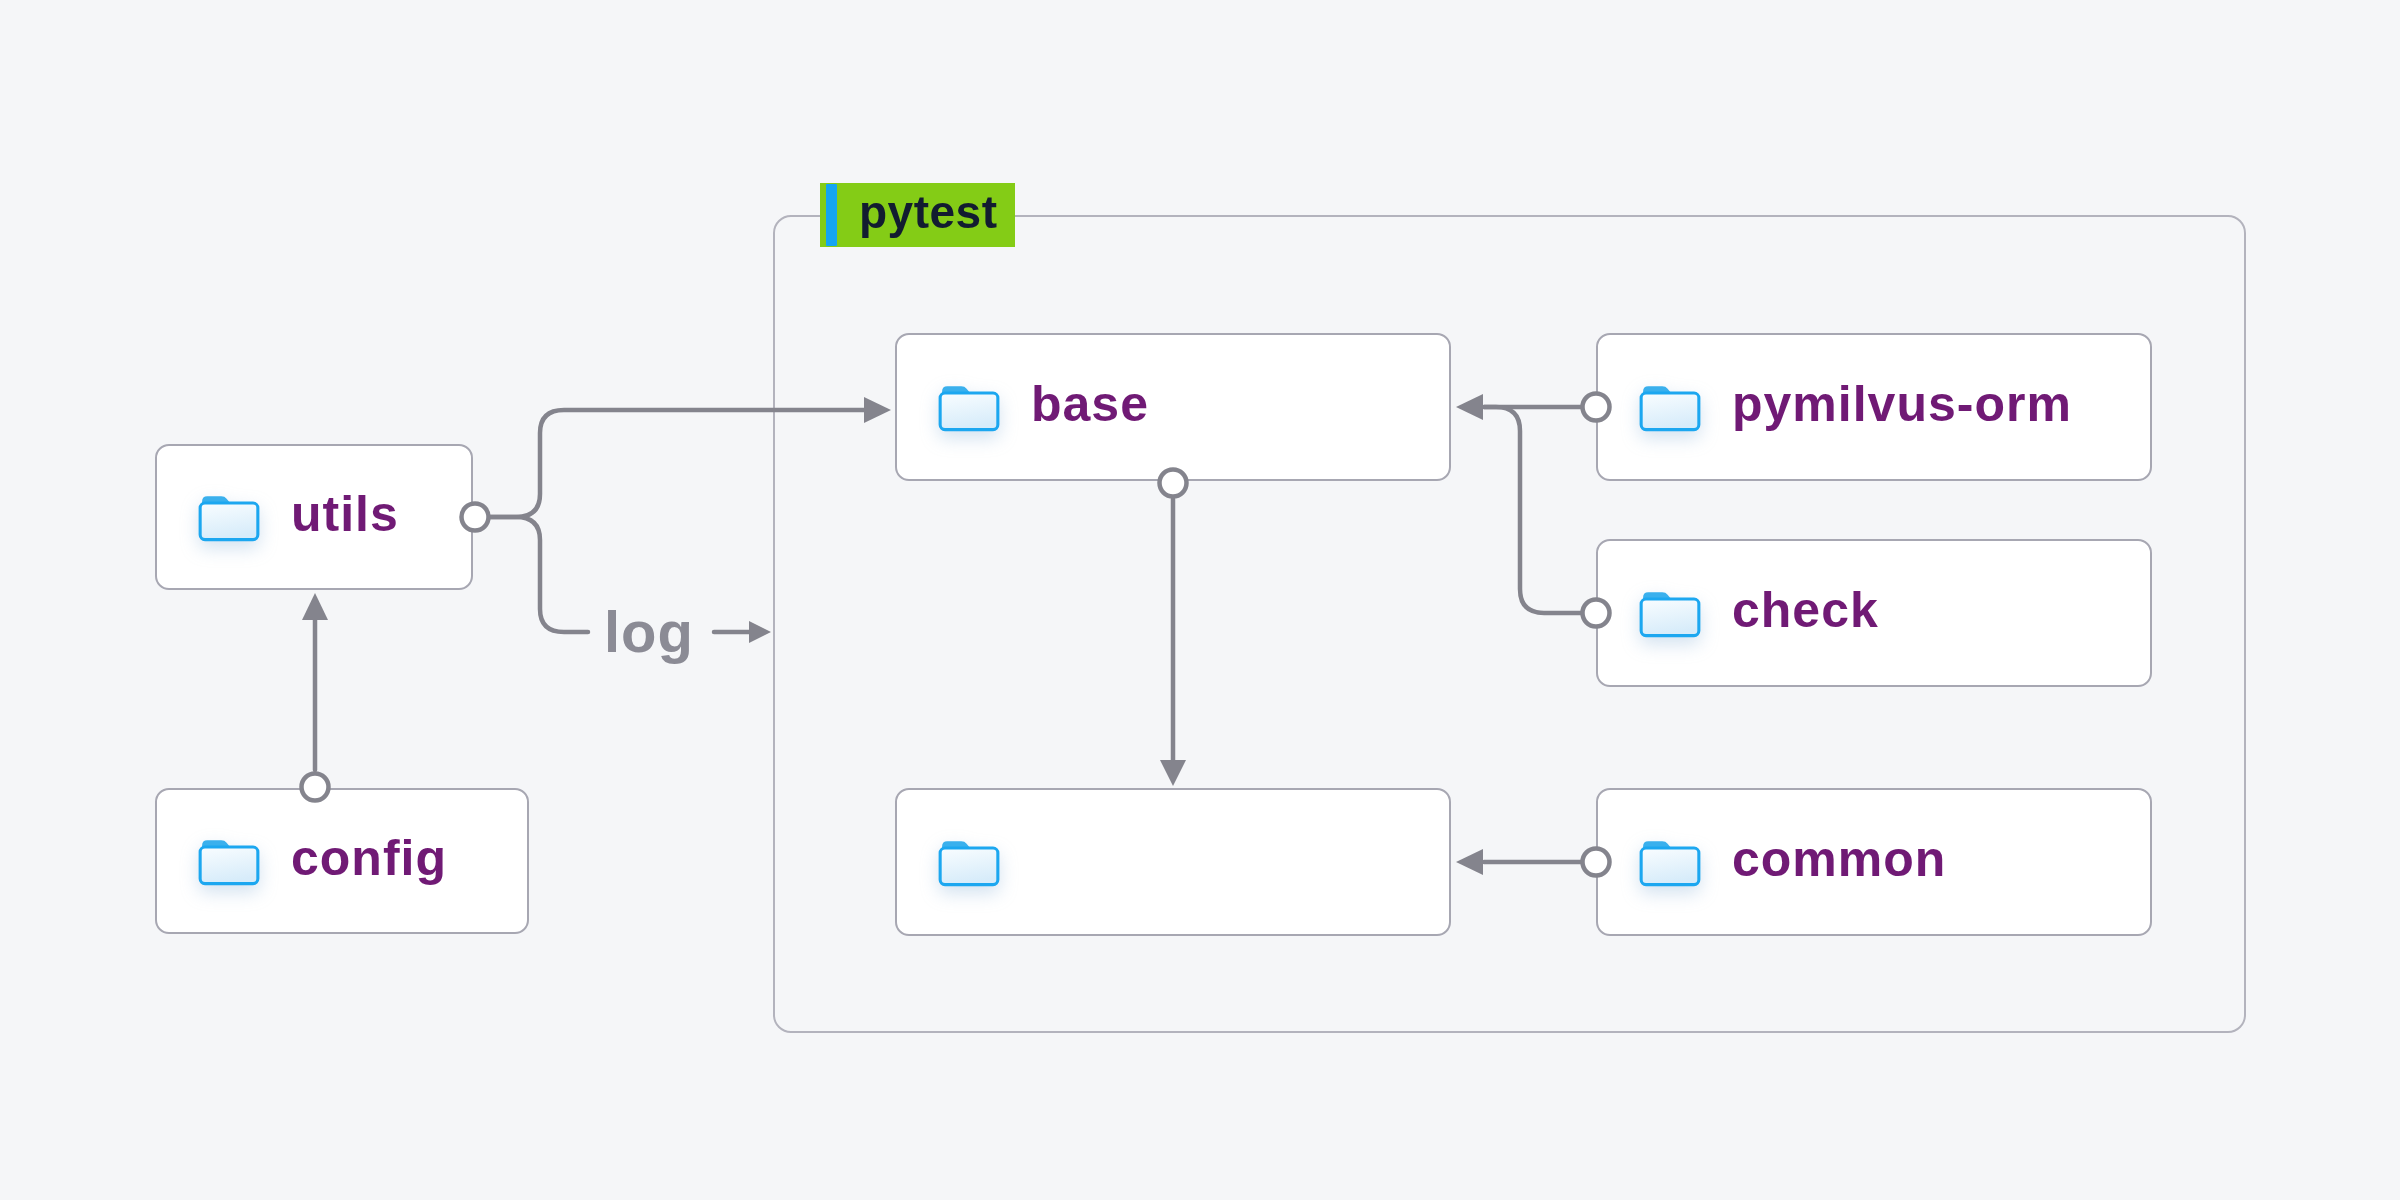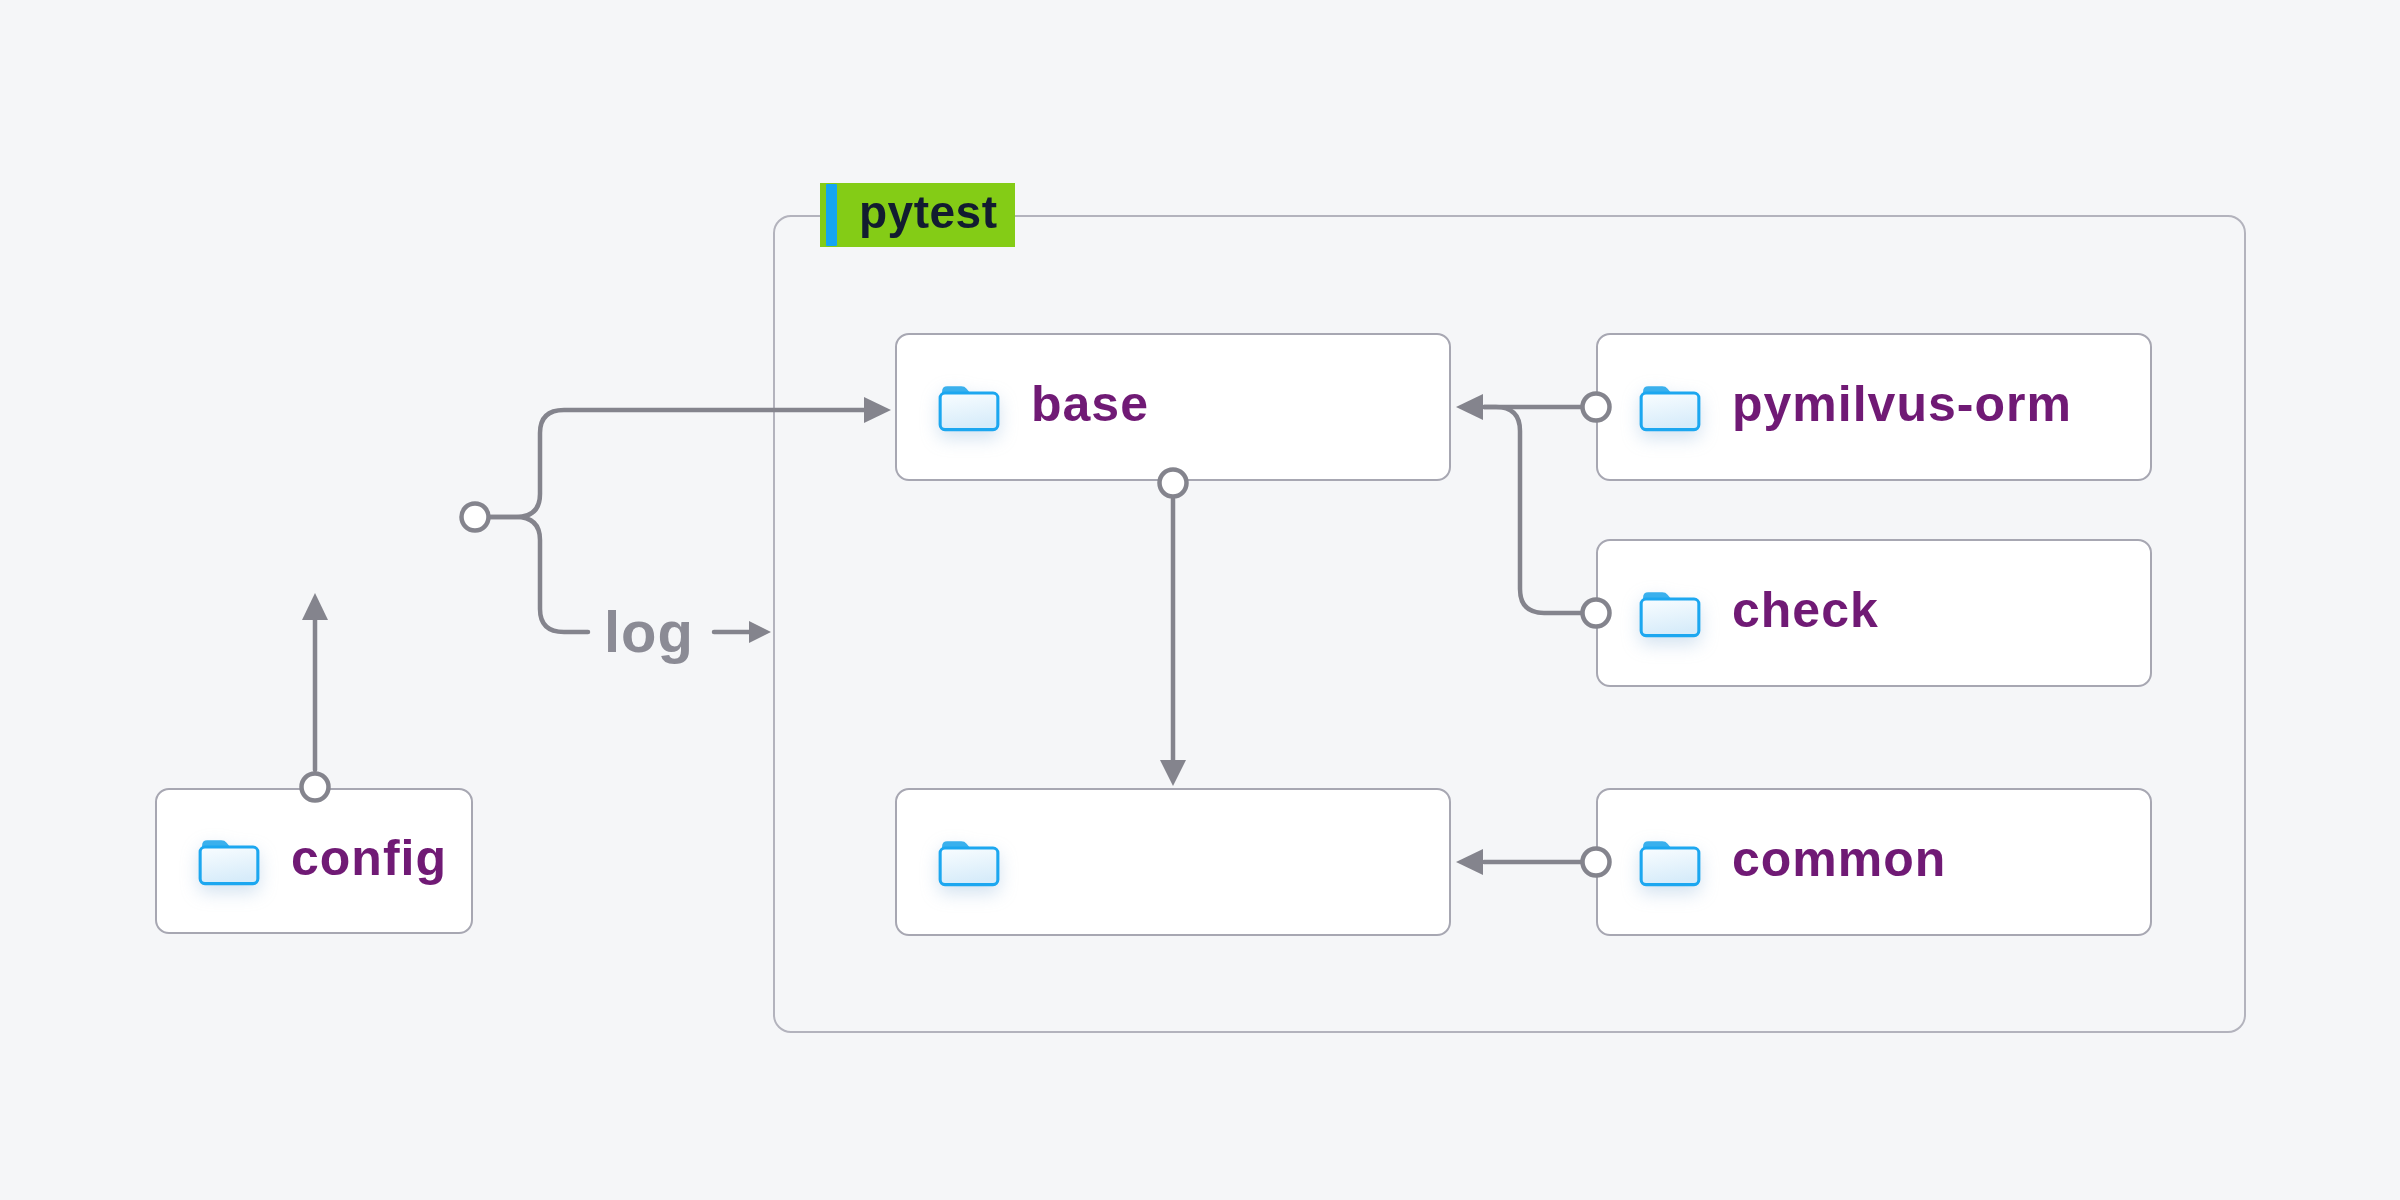--- a/index.html
+++ b/index.html
@@ -72,21 +72,21 @@
     padding-bottom: 6px;
     white-space: nowrap;
   }
   .folder-icon-svg {
     width: 64px; height: 50px;
     flex: 0 0 auto;
     filter: drop-shadow(0px 7px 9px rgba(110, 160, 205, 0.30));
   }
 
   .n-utils      { left: 155px;  top: 444px; width: 318px; height: 146px; }
-  .n-config     { left: 155px;  top: 788px; width: 318px; height: 146px; }
+  .n-config     { left: 155px;  top: 788px; width: 374px; height: 146px; }
   .n-base       { left: 895px;  top: 333px; width: 556px; height: 148px; }
   .n-pymilvus   { left: 1596px; top: 333px; width: 556px; height: 148px; }
   .n-check      { left: 1596px; top: 539px; width: 556px; height: 148px; }
   .n-testcases  { left: 895px;  top: 788px; width: 556px; height: 148px; }
   .n-common     { left: 1596px; top: 788px; width: 556px; height: 148px; }
 
   
   .edge-layer {
     position: absolute;
     inset: 0;
@@ -132,20 +132,26 @@
 </svg>
 
 <div class="canvas">
 
   <div class="group-box"></div>
   <div class="group-label">
     <span class="accent-bar"></span>
     <span class="group-label-text">pytest</span>
   </div>
 
+  <div class="node n-utils">
+    <svg class="folder-icon-svg">
+        <use href="#folder-sym"></use>
+      </svg>
+    <span class="node-label">utils</span>
+  </div>
 
   <div class="node n-config">
     <svg class="folder-icon-svg">
         <use href="#folder-sym"></use>
       </svg>
     <span class="node-label">config</span>
   </div>
 
   <div class="node n-base">
     <svg class="folder-icon-svg">

